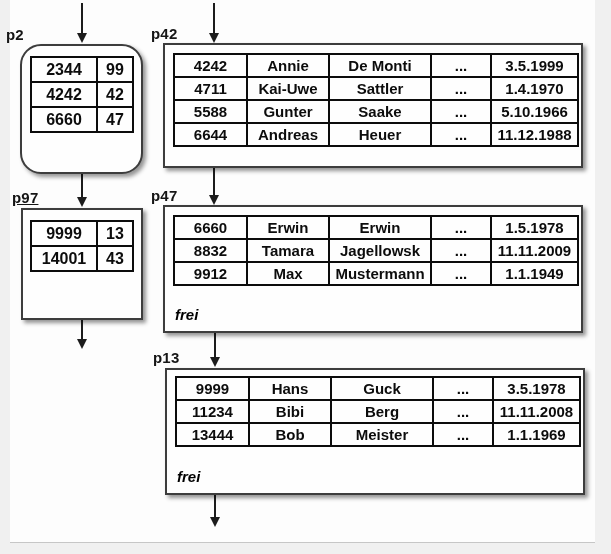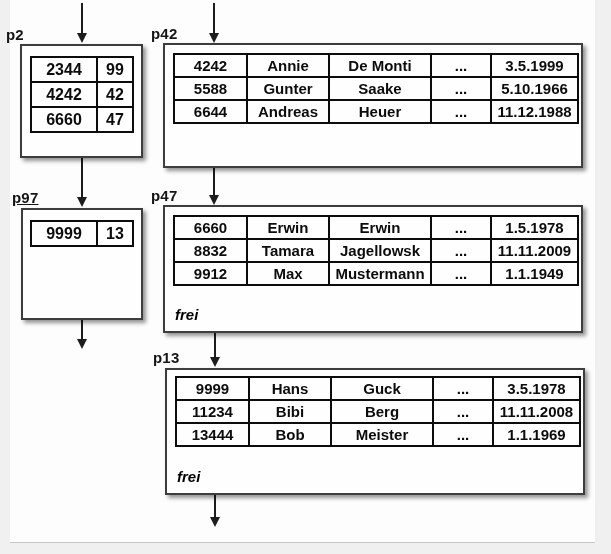--- a/index.html
+++ b/index.html
@@ -59,21 +59,21 @@
     <i class="ln"></i>
     <i class="hd"></i>
   </div>
 
   <div class="plabel" style="left:6px; top:26px;">p2</div>
   <div class="plabel" style="left:151px; top:25px;">p42</div>
   <div class="plabel" style="left:12px; top:189px;text-decoration:underline;">p97</div>
   <div class="plabel" style="left:151px; top:187px;text-align:center;">p47</div>
   <div class="plabel" style="left:153px; top:349px;">p13</div>
 
-  <div class="pbox" style="left:20px; top:44px; width:123px; height:114px;">
+  <div class="pbox" style="left:20px; top:44px; width:123px; height:130px;border-radius:21px;">
     <table class="itbl small" style="left:8px; top:10px;">
       <colgroup>
           <col style="width:66px">
           <col style="width:36px">
         </colgroup>
       <tbody>
           <tr>
         <td>2344</td>
         <td>99</td>
       </tr>
@@ -100,20 +100,27 @@
         </colgroup>
       <tbody>
           <tr>
         <td>4242</td>
         <td>Annie</td>
         <td>De Monti</td>
         <td>...</td>
         <td>3.5.1999</td>
       </tr>
       <tr>
+        <td>4711</td>
+        <td>Kai-Uwe</td>
+        <td>Sattler</td>
+        <td>...</td>
+        <td>1.4.1970</td>
+      </tr>
+      <tr>
         <td>5588</td>
         <td>Gunter</td>
         <td>Saake</td>
         <td>...</td>
         <td>5.10.1966</td>
       </tr>
       <tr>
         <td>6644</td>
         <td>Andreas</td>
         <td>Heuer</td>
@@ -127,20 +134,24 @@
   <div class="pbox" style="left:21px; top:208px; width:122px; height:112px;">
     <table class="itbl small" style="left:7px; top:10px;">
       <colgroup>
           <col style="width:66px">
           <col style="width:36px">
         </colgroup>
       <tbody>
           <tr>
         <td>9999</td>
         <td>13</td>
+      </tr>
+      <tr>
+        <td>14001</td>
+        <td>43</td>
       </tr>
     </tbody>
       </table>
   </div>
 
   <div class="pbox" style="left:163px; top:205px; width:420px; height:128px;">
     <table class="itbl big" style="left:8px; top:8px;">
       <colgroup>
           <col style="width:73px">
           <col style="width:82px">

